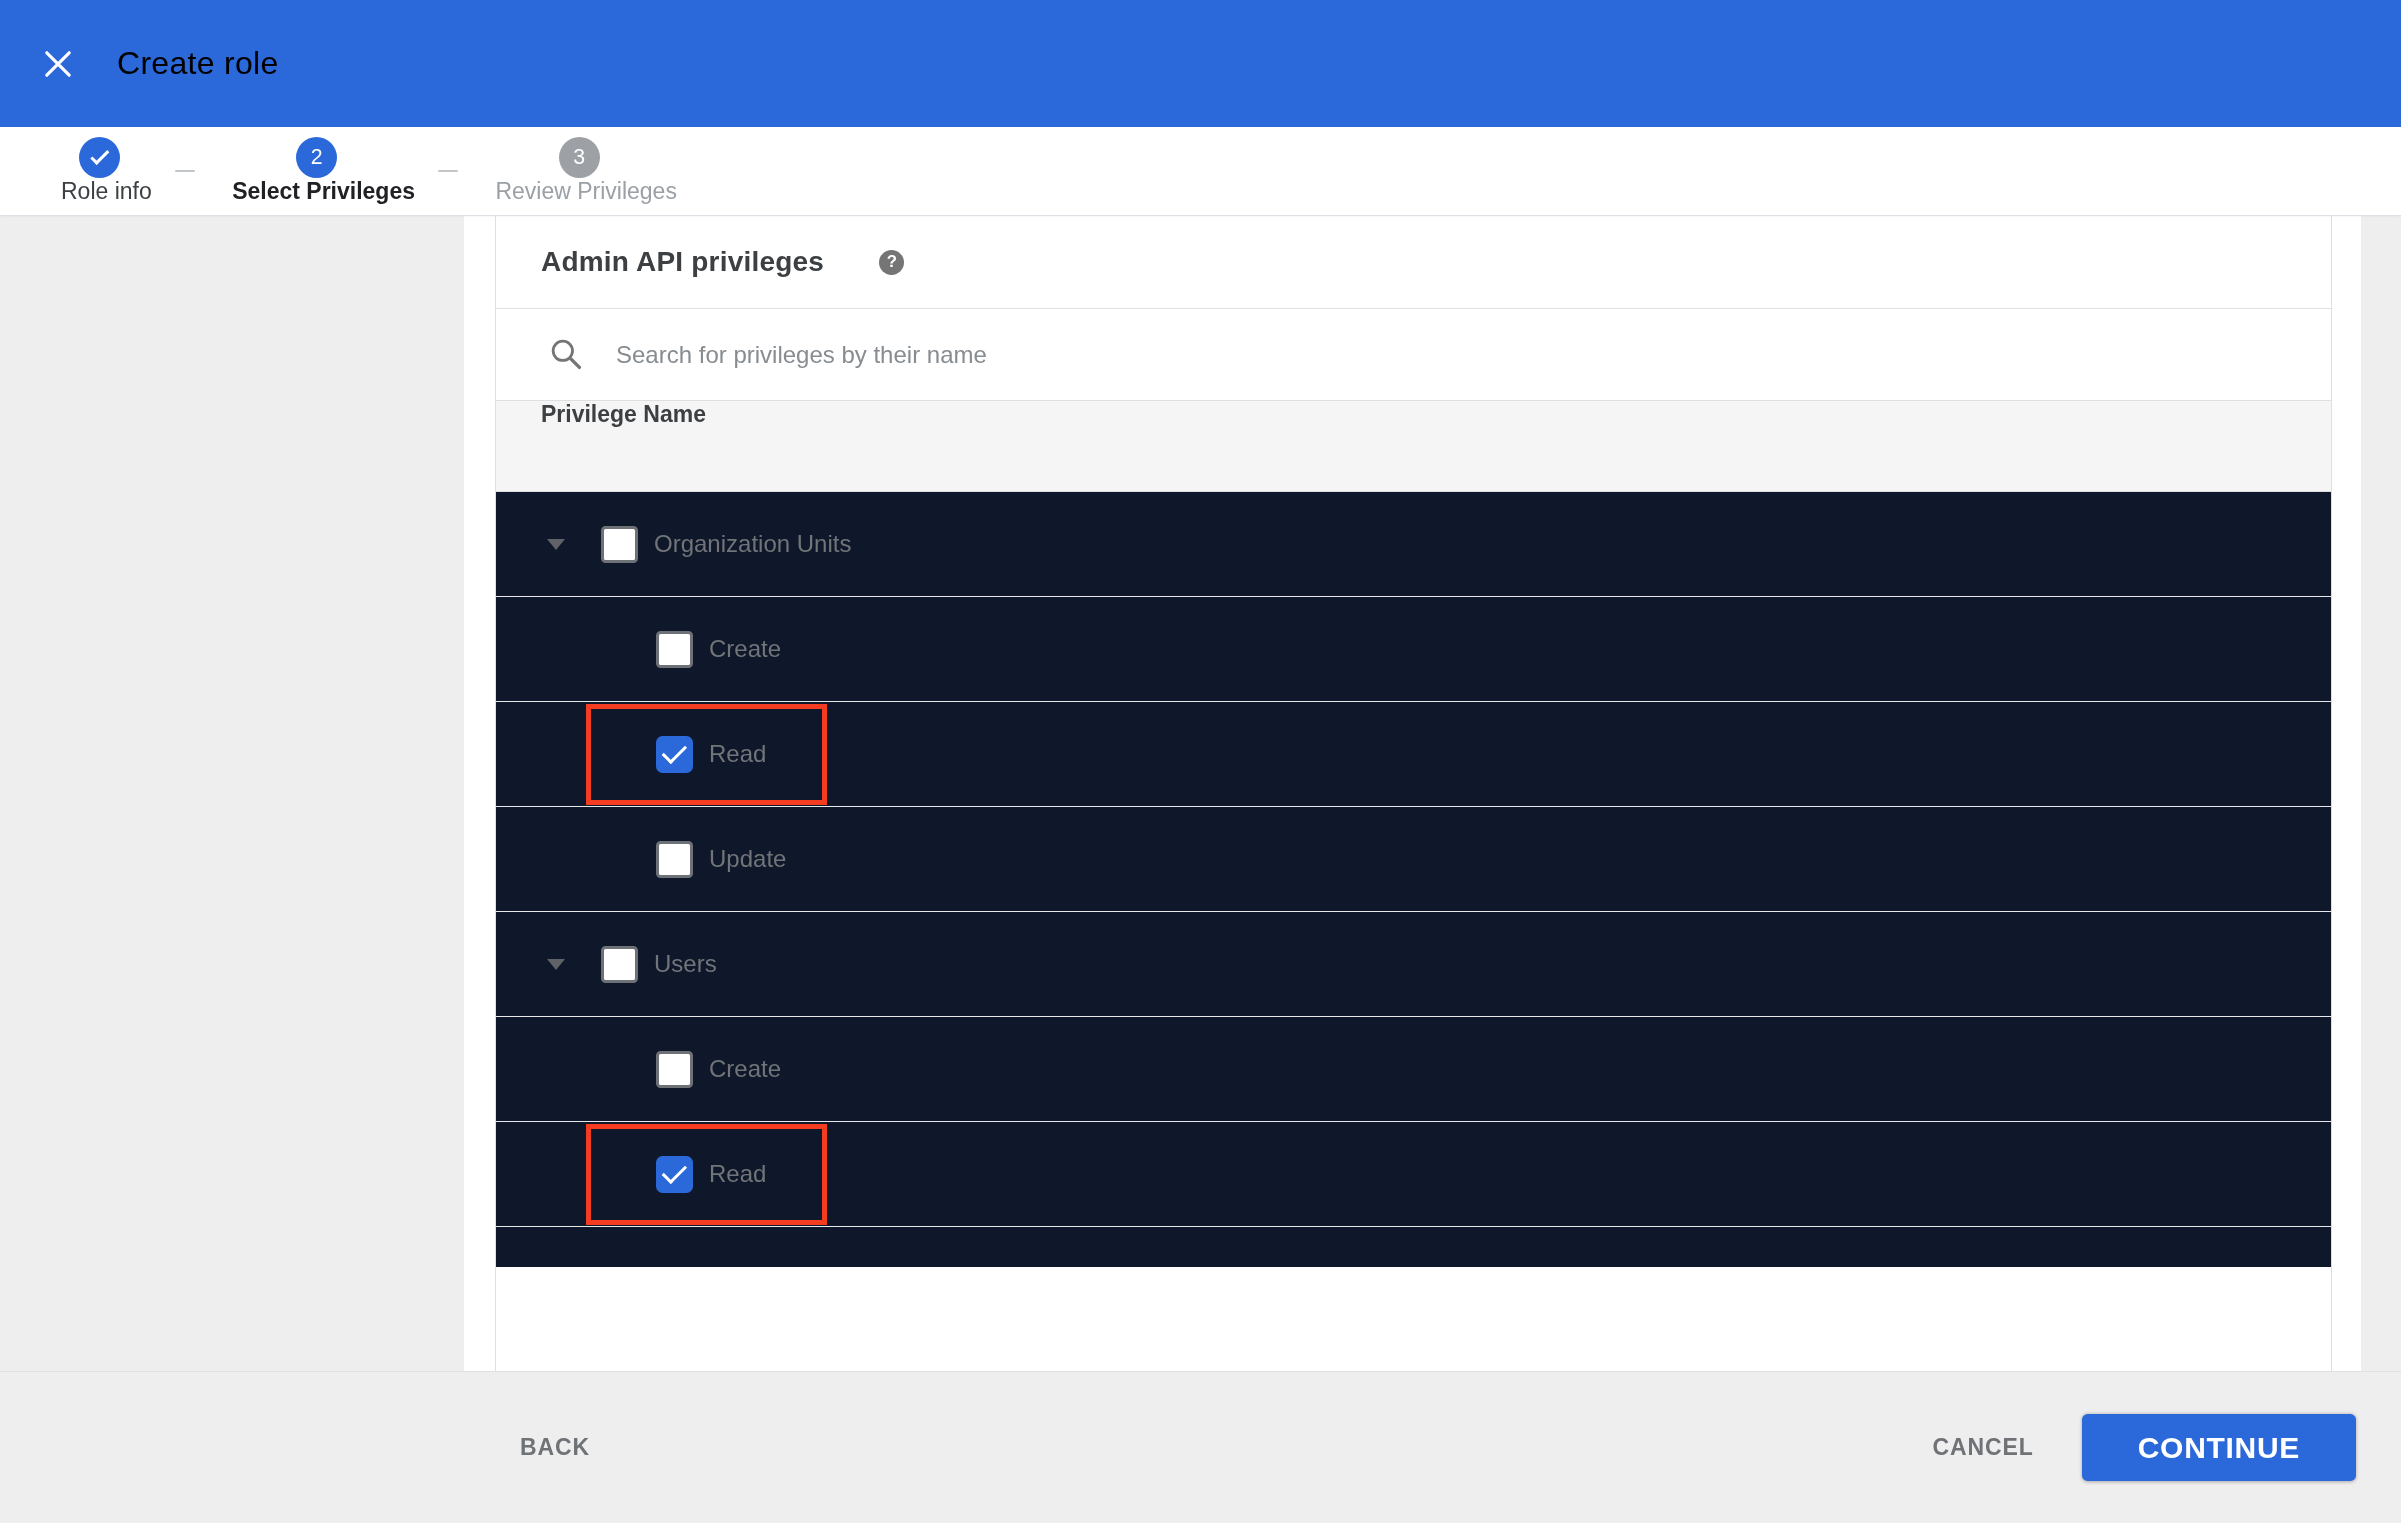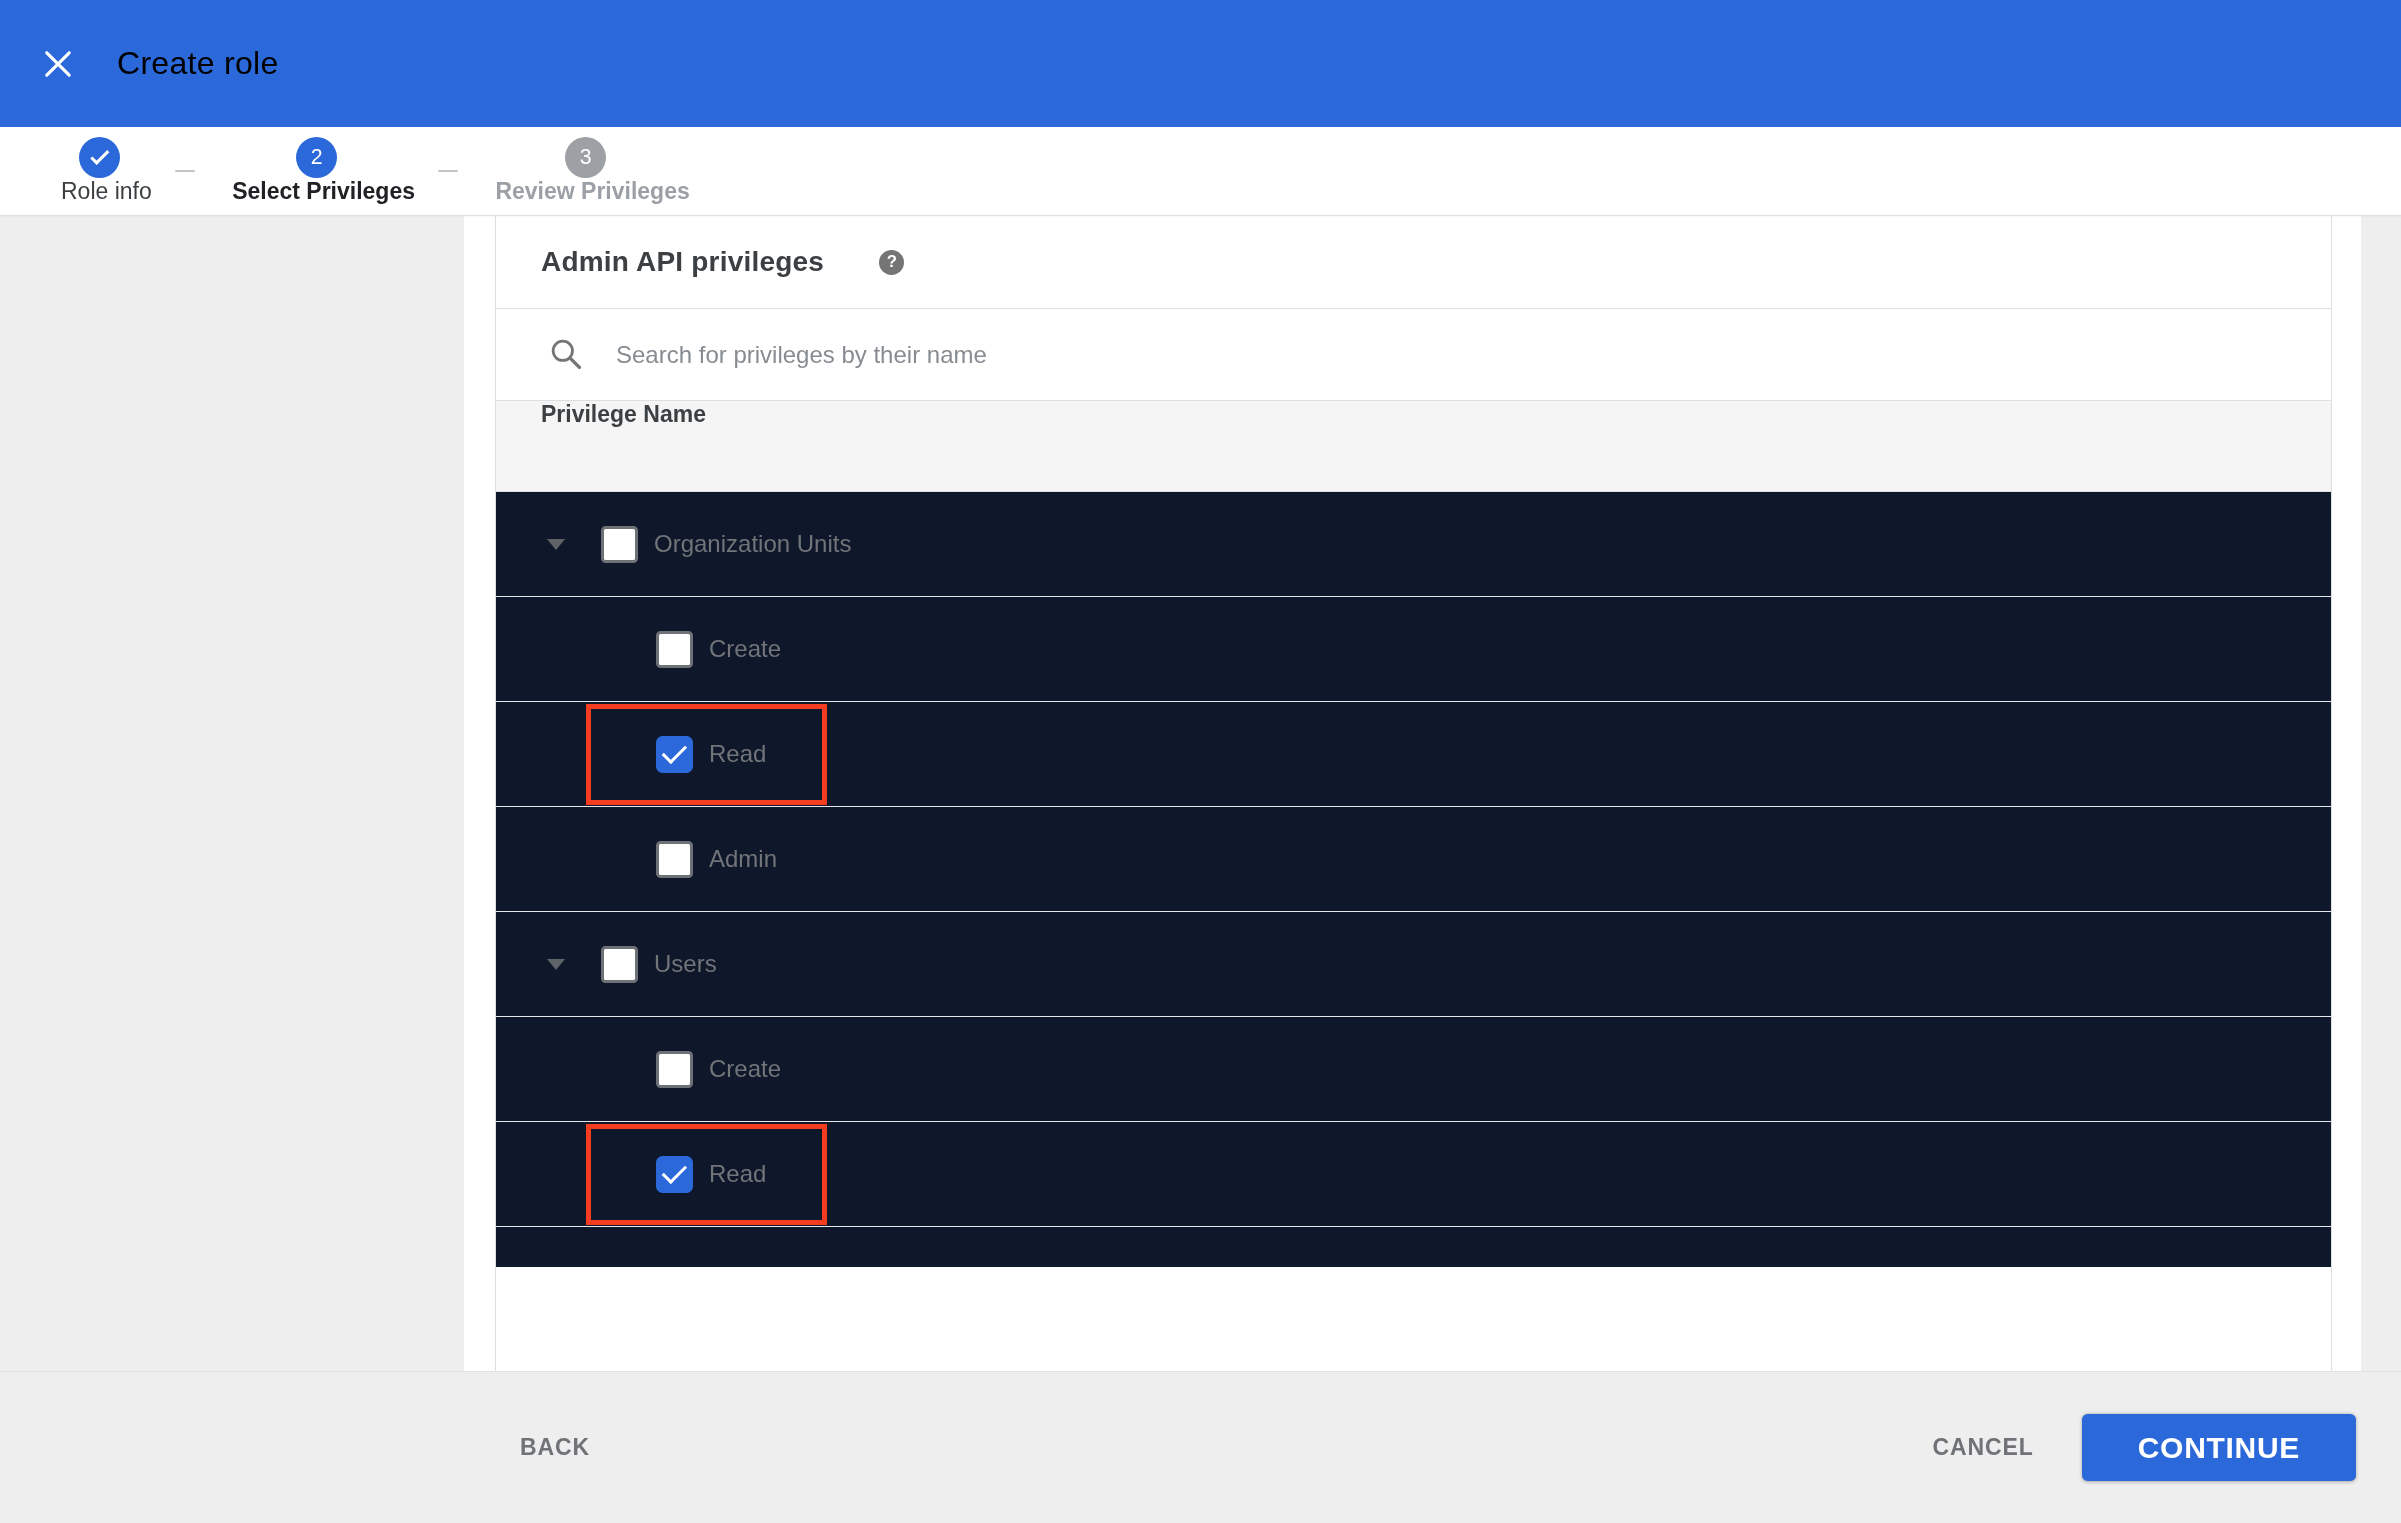--- a/index.html
+++ b/index.html
@@ -17,21 +17,21 @@
   .stepper { height:89px; background:#fff; display:flex; align-items:center; padding-left:47px;
              border-bottom:0.9px solid #dcdfe3; box-shadow:0 0.9px 2.8px rgba(0,0,0,.06); position:relative; z-index:2; }
   .step { display:flex; align-items:center; cursor:pointer;flex-direction:column; }
   .step-circle { width:41px; height:41px; border-radius:50%; display:flex; align-items:center; justify-content:center;
                  color:#fff; font-size:21.3px; flex-shrink:0; }
   .step.completed .step-circle, .step.current .step-circle { background:var(--accent,#2b68d9); }
   .step.upcoming .step-circle { background:var(--step-inactive,#9da0a4); }
   .step-label { margin-left:14px; font-size:23px; }
   .step.completed .step-label { color:var(--text-dark,#3c4043); font-weight:400; }
   .step.current .step-label { color:#202124; font-weight:700; }
-  .step.upcoming .step-label { color:var(--text-disabled,#9aa0a6); font-weight:700; }
+  .step.upcoming .step-label { color:var(--text-disabled,#9aa0a6); font-weight:400; }
   .check-glyph { width:17.6px; height:9.3px; border-left:3.2px solid #fff; border-bottom:3.2px solid #fff;
                  transform:rotate(-45deg); margin-top:-4.6px; }
   .step-sep { width:20.4px; height:2.8px; background:var(--separator,#c3c6c9); border-radius:1.9px; margin:0 23px; }
 
   
   .body { position:relative; height:1155px; background:var(--page-bg,#eee); }
   .card { position:absolute; left:464px; top:0; width:1897px; height:100%; background:#fff; }
   .panel { position:absolute; left:31px; top:0; width:1837px; height:100%;
            border-left:0.9px solid var(--panel-border,#dddfe1); border-right:0.9px solid var(--panel-border,#dddfe1);
            background:#fff; }
@@ -151,21 +151,21 @@
         </div>
 
         <div class="row child">
           <span class="cb checked"></span>
           <span class="row-label">Read</span>
           <span class="hl-box"></span>
         </div>
 
         <div class="row child">
           <span class="cb"></span>
-          <span class="row-label">Admin</span>
+          <span class="row-label">Update</span>
         </div>
 
 
         <div class="row group">
           <span class="arrow-down"></span>
           <span class="cb"></span>
           <span class="row-label">Users</span>
         </div>
 
         <div class="row child">

